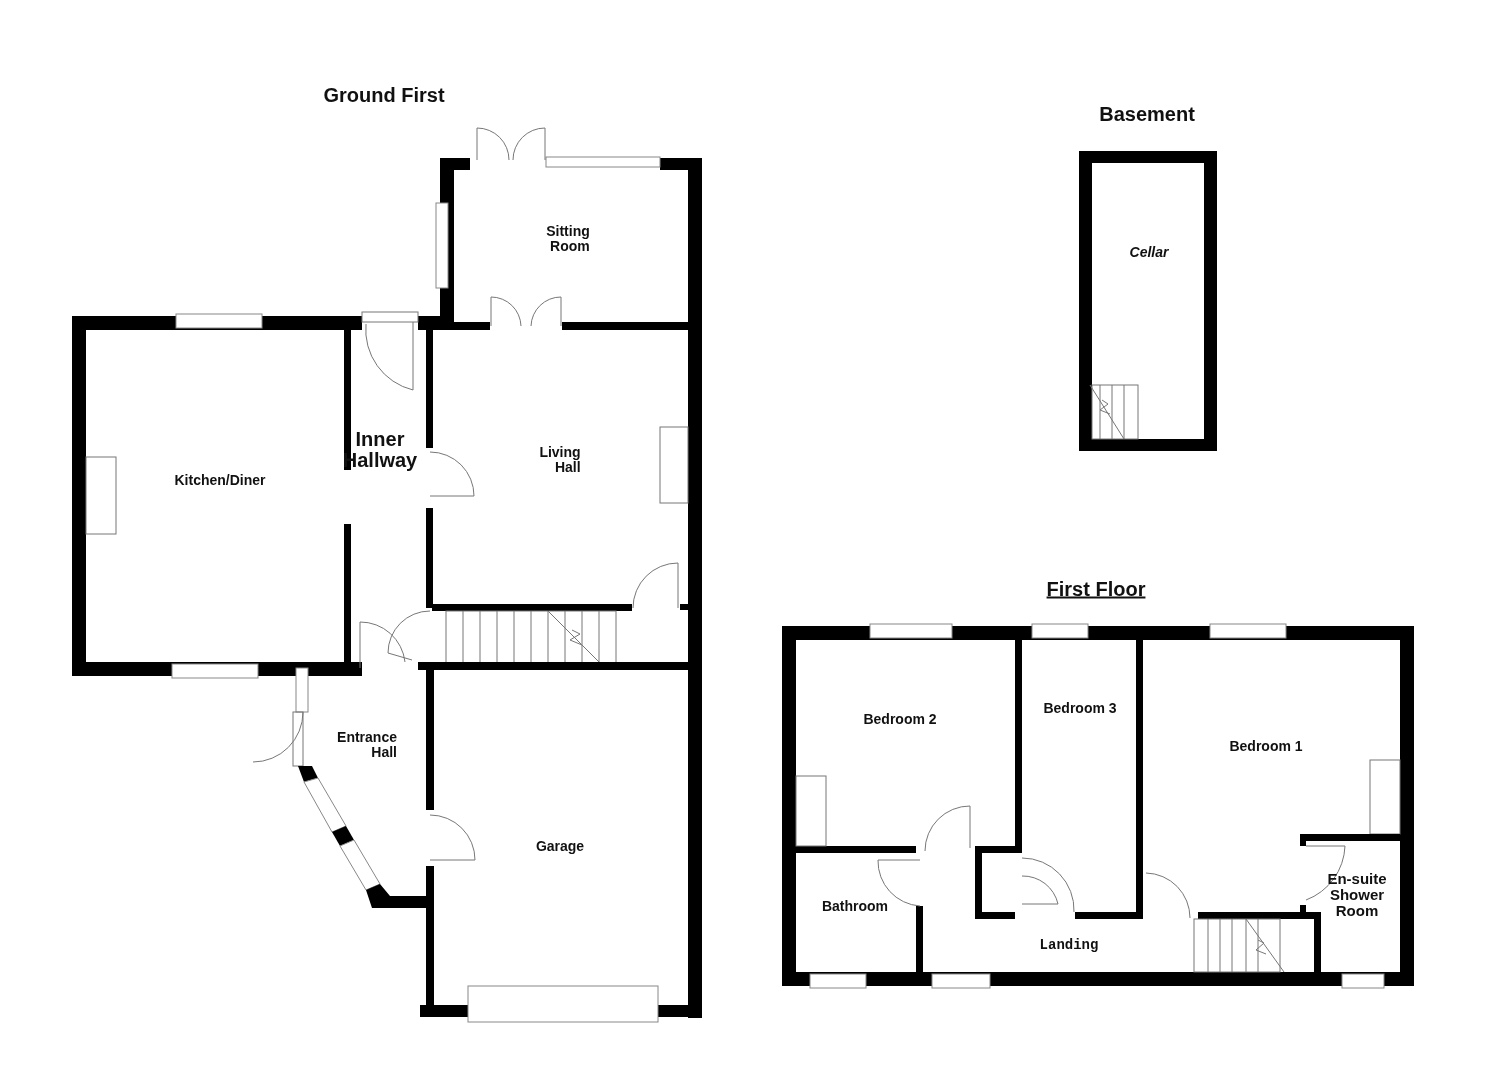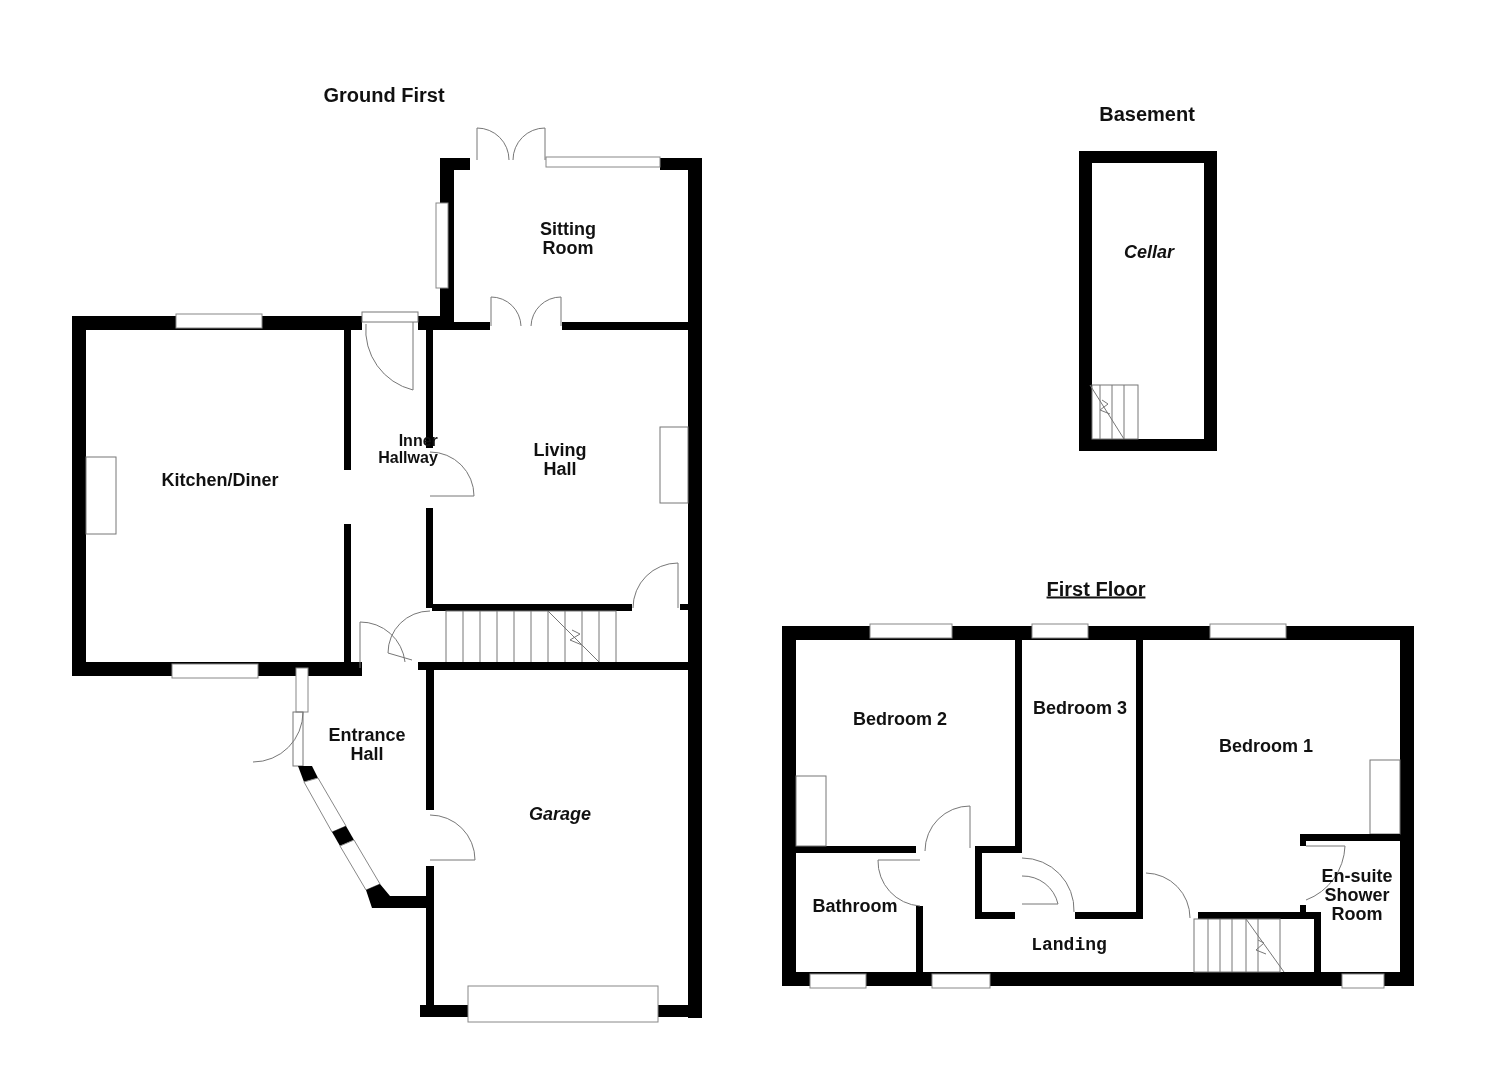--- a/index.html
+++ b/index.html
@@ -4,22 +4,22 @@
 <style>
   html,body{margin:0;padding:0;background:#ffffff;}
   body{width:1485px;height:1080px;position:relative;overflow:hidden;font-family:"Liberation Sans",sans-serif;}
   svg{position:absolute;left:0;top:0;}
   .wall{fill:#000;}
   .win{fill:#fff;stroke:#888;stroke-width:1;}
   .thin{fill:none;stroke:#777;stroke-width:1;}
   .jamb{fill:#fff;stroke:#777;stroke-width:1;}
   .lbl{position:absolute;font-weight:bold;color:#111;text-align:center;line-height:1.05;white-space:nowrap;transform:translate(-50%,-50%);}
   .ttl{font-size:20px;}
-  .rm{font-size:18px;}
-  .sm{font-size:18px;}
+  .rm{font-size:14px;text-align:right;}
+  .sm{font-size:15px;}
 </style>
 </head>
 <body>
 
 <svg width="1485" height="1080">
 
   <g>
 
     <rect class="wall" x="440" y="158" width="14" height="170"></rect>
     <rect class="wall" x="440" y="158" width="30" height="12"></rect>
@@ -152,27 +152,27 @@
   </g>
 </svg>
 
 <div class="lbl ttl" style="left:384px;top:95px;">Ground First</div>
 <div class="lbl ttl" style="left:1147px;top:114px;">Basement</div>
 <div class="lbl ttl" style="left:1096px;top:589px;text-decoration:underline;">First Floor</div>
 
 <div class="lbl rm" style="left:568px;top:239px;white-space:pre;">Sitting
 Room</div>
 <div class="lbl rm" style="left:220px;top:480px;">Kitchen/Diner</div>
-<div class="lbl sm" style="left:408px;top:450px;white-space:pre;font-size:16px;text-align:right;">Inner
+<div class="lbl sm" style="left:380px;top:450px;white-space:pre;font-size:20px;">Inner
 Hallway</div>
 <div class="lbl rm" style="left:560px;top:460px;white-space:pre;">Living
 Hall</div>
 <div class="lbl rm" style="left:367px;top:745px;white-space:pre;">Entrance
 Hall</div>
-<div class="lbl rm" style="left:560px;top:814px;font-style:italic;">Garage</div>
+<div class="lbl rm" style="left:560px;top:846px;">Garage</div>
 
 <div class="lbl rm" style="left:1149px;top:252px;font-style:italic;">Cellar</div>
 
 <div class="lbl rm" style="left:900px;top:719px;">Bedroom 2</div>
 <div class="lbl rm" style="left:1080px;top:708px;">Bedroom 3</div>
 <div class="lbl rm" style="left:1266px;top:728px;margin-top:18px;">Bedroom 1</div>
 <div class="lbl rm" style="left:855px;top:906px;">Bathroom</div>
 <div class="lbl rm" style="left:1069px;top:945px;font-family:Liberation Mono, monospace;">Landing</div>
 <div class="lbl sm" style="left:1357px;top:895px;white-space:pre;">En-suite
 Shower

